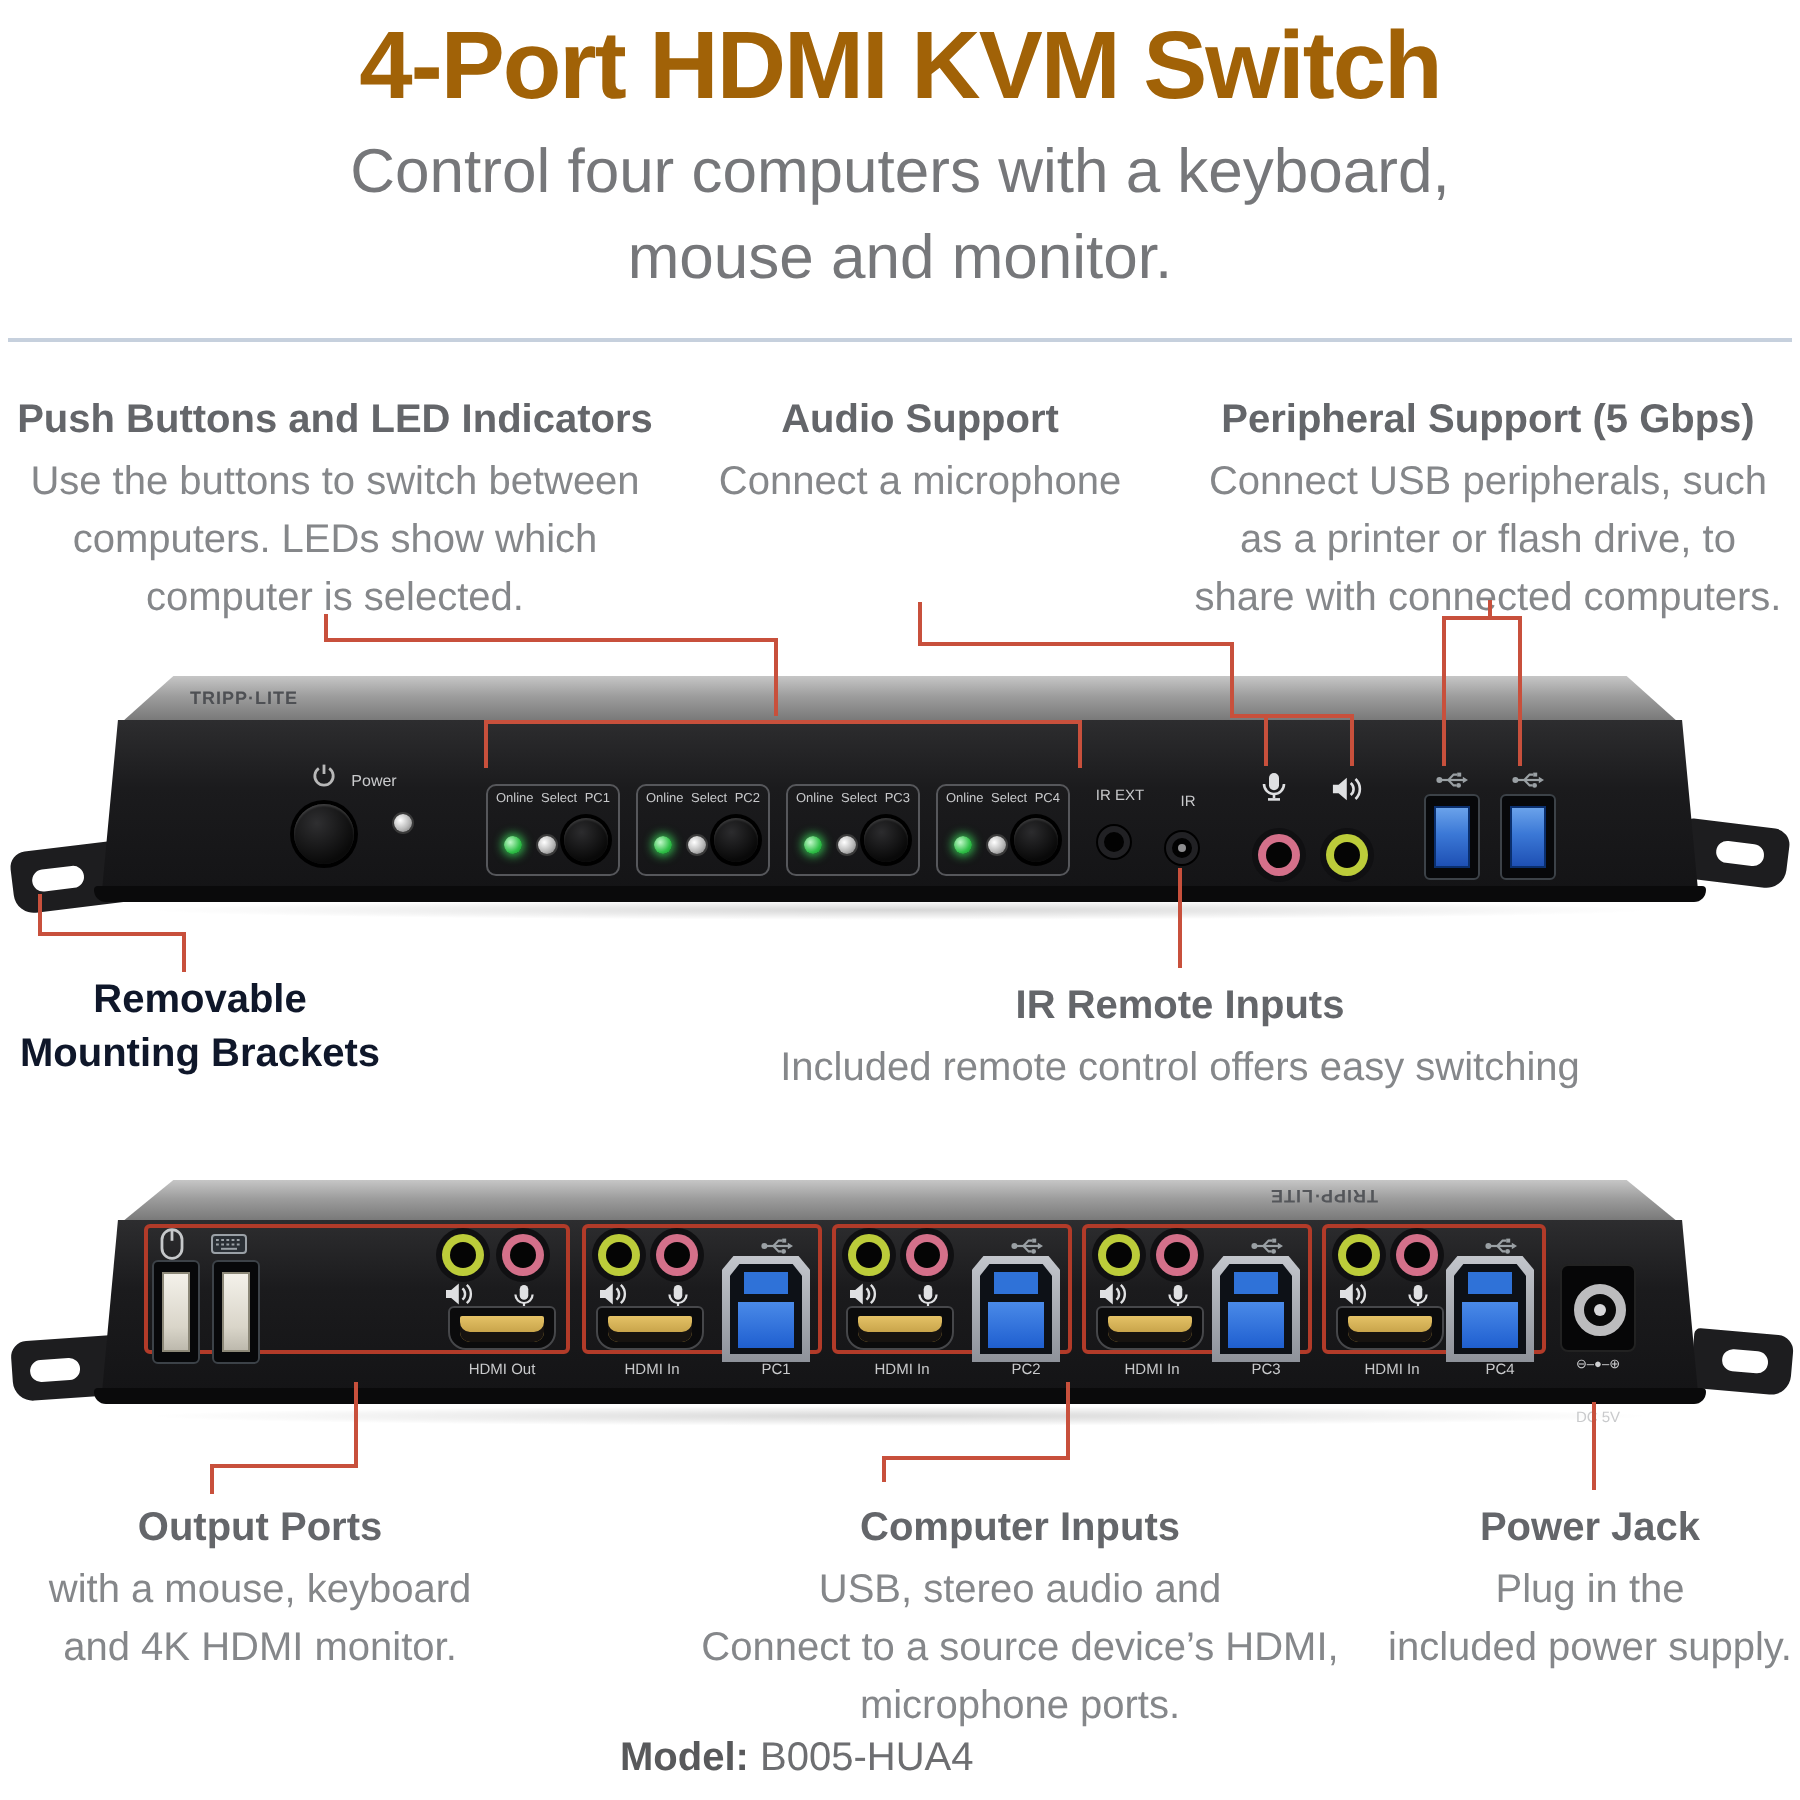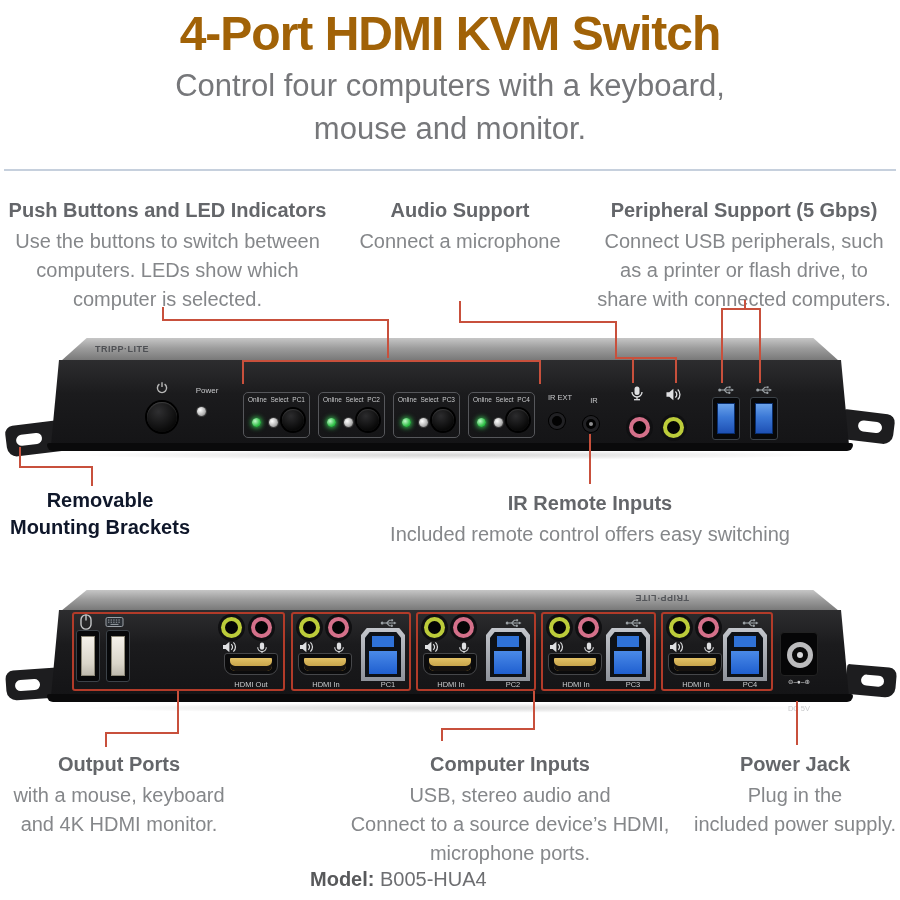--- a/index.html
+++ b/index.html
@@ -24,21 +24,21 @@
 
   
   .co { position:absolute; text-align:center; color:#85878a; font-size:20px; line-height:29px; }
   .co .head { font-weight:700; color:#64666a; white-space:nowrap; margin-bottom:2px; }
   .co .bl { white-space:nowrap; }
   #co-push { left:-5px; top:196px; width:345px; }
   #co-audio { left:336px; top:196px; width:248px; }
   #co-periph { left:586px; top:196px; width:316px; }
   #co-mount { left:5px; top:487px; width:190px; font-weight:700; color:#0f172a; line-height:27px; font-size:20px; }
   #co-ir { left:360px; top:489px; width:460px; }
-  #co-out { left:5px; top:750px; width:228px; }
+  #co-out { left:16px; top:750px; width:228px; }
   #co-inputs { left:340px; top:750px; width:340px; }
   #co-power { left:670px; top:750px; width:250px; }
   #model-line { top:868px; left:310px; width:300px; text-align:left; font-size:20px; color:#6d6e71; }
   #model-line b { color:#58595b; }
 
   
   #lines { position:absolute; left:0; top:0; width:900px; height:900px; pointer-events:none; z-index:30; }
   #lines path { stroke:#c8503c; stroke-width:2; fill:none; }
 
   
@@ -91,21 +91,21 @@
   .usb-a { position:absolute; width:28px; height:43px; background:#07080a;
     border:1px solid #3c4248; border-radius:3px; }
   .usb-a .tongue { position:absolute; left:4px; right:4px; top:5px; bottom:5px;
     background:linear-gradient(180deg,#6aa2ea,#3b78d6 45%,#1e50b4);
     border:1px solid #0a2f6e; }
   .usb-a.white { width:24px; height:52px; }
   .usb-a.white .tongue { background:linear-gradient(180deg,#f4f1ea,#d9d5c9 70%,#bdb9ad);
     border:1px solid #8c8878; }
 
   
-  .red-box { position:absolute; top:22px; height:79px; border:2px solid #b23b29; border-radius:3px; z-index:6; }
+  .red-box { position:absolute; top:22px; height:65px; border:2px solid #b23b29; border-radius:3px; z-index:6; }
   .hdmi { position:absolute; width:54px; height:22px; background:#0b0b0c;
     border:1px solid #46474a; border-radius:3px 3px 9px 9px; }
   .hdmi .pins { position:absolute; left:5px; right:5px; top:4px; height:13px;
     background:linear-gradient(#e4c266,#b8923a); border-radius:1px 1px 5px 5px;
     box-shadow:inset 0 -5px 0 #171310; }
   .usb-b { position:absolute; width:44px; height:53px;
     background:linear-gradient(#c3c6cc,#8e929a);
     clip-path:polygon(0 13%,13% 0,87% 0,100% 13%,100% 100%,0 100%); }
   .usb-b .inner { position:absolute; left:4px; right:4px; top:4px; bottom:4px; background:#0d1117;
     clip-path:polygon(0 13%,13% 0,87% 0,100% 13%,100% 100%,0 100%); }
@@ -223,21 +223,21 @@
   <div class="device" id="front-device">
     <div class="strip"></div>
     <div class="brand" id="front-brand">TRIPP·LITE</div>
     <div class="face"></div>
     <div class="lip"></div>
 
     <svg class="icon" style="left:121px;top:44px;color:#b8b8b8" width="12" height="12" viewBox="0 0 12 12">
         <use href="#ic-power"></use>
       </svg>
     <div class="pwr-btn" style="left:112px;top:64px"></div>
-    <div class="tiny-label" style="left:150px;top:48px;width:44px;font-size:8px">Power</div>
+    <div class="tiny-label" style="left:130px;top:48px;width:44px;font-size:8px">Power</div>
     <div class="led silver" style="left:162px;top:69px"></div>
 
     <div class="sel-group" style="left:208px">
       <div class="sel-labels">
           <span>Online</span>
           <span>Select</span>
           <span>PC1</span>
         </div>
       <div class="led green" style="left:8px;top:25px"></div>
       <div class="led silver" style="left:25px;top:25px"></div>

